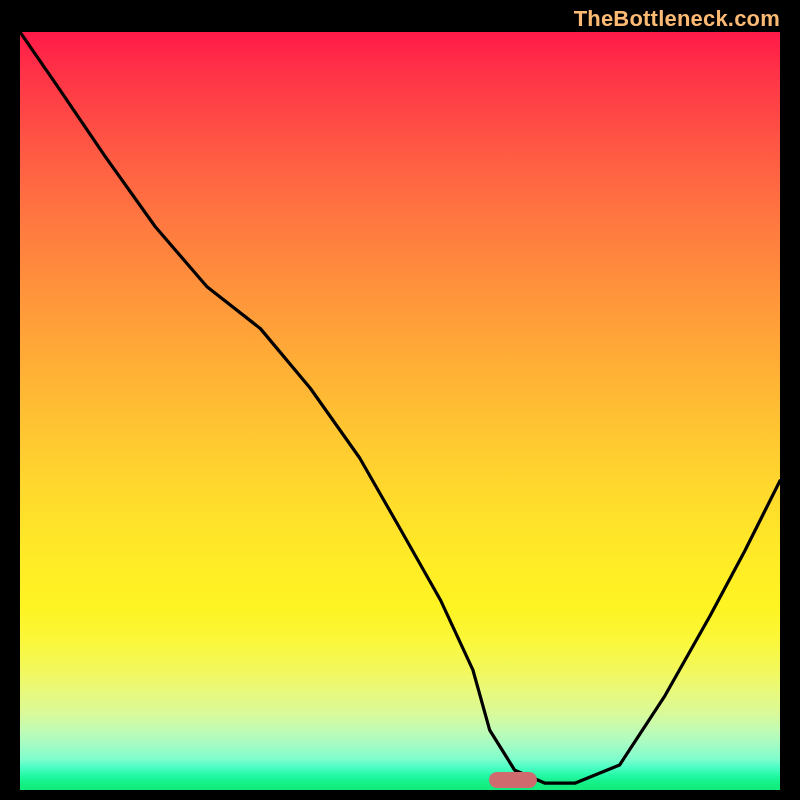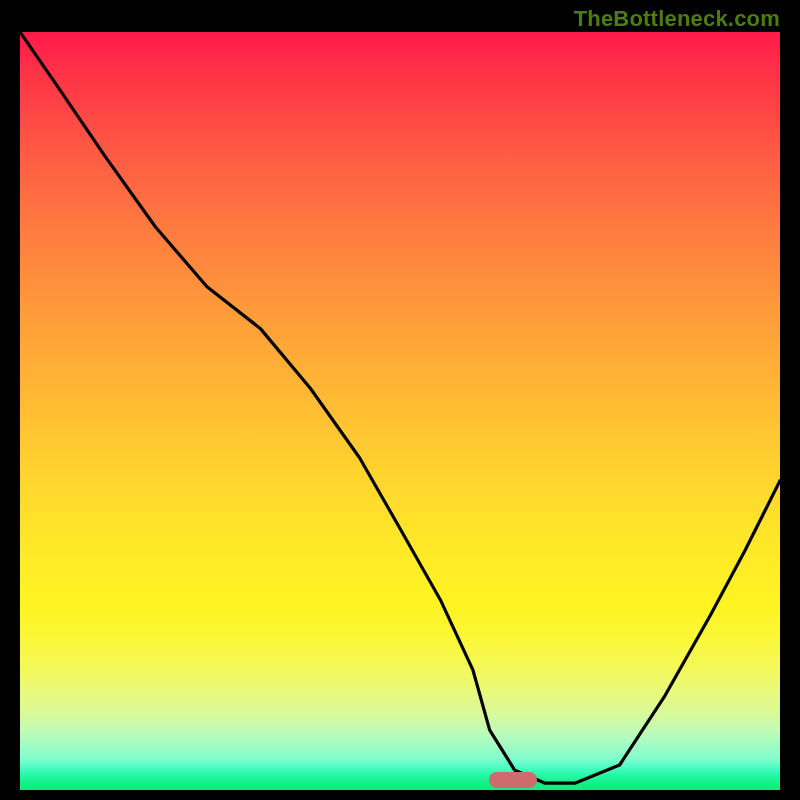--- a/index.html
+++ b/index.html
@@ -42,21 +42,21 @@
       #12ec7a 100%
     );
   }
   .watermark {
     position: absolute;
     top: 6px;
     right: 20px;
     font-family: Arial, Helvetica, sans-serif;
     font-size: 22px;
     font-weight: 600;
-    color: #4d7c0f;
+    color: #fdba74;
     letter-spacing: 0.2px;
   }
   svg.curve {
     position: absolute;
     left: 20px;
     top: 32px;
     width: 760px;
     height: 758px;
   }
   .marker {

